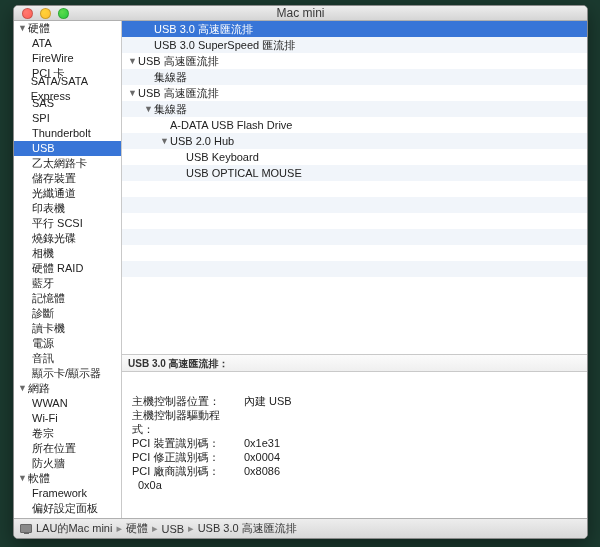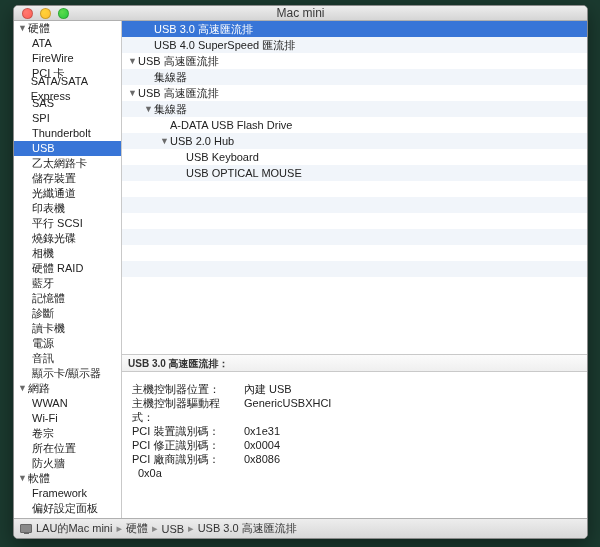--- a/index.html
+++ b/index.html
@@ -22,21 +22,21 @@
 .row:nth-child(odd){background:#fff}
 .row.sel{background:#3875d7;color:#fff}
 .row.sel .tri{color:#fff}
 .tri{display:inline-block;width:9px;text-align:center;color:#6a6a6a;font-size:9px;margin-right:1px}
 .sb-row{height:15px;line-height:15px;padding-left:4px;display:flex;align-items:center;cursor:default;color:#222}
 .sb-row.sel{background:#3875d7;color:#fff}
 .sb-row.cat{font-weight:normal}
 .sb-pad{display:inline-block}
 .detail{height:164px;border-top:1px solid #c9c9c9;background:#fff;display:flex;flex-direction:column;flex-shrink:0}
 .detail-hdr{height:17px;background:linear-gradient(#fbfbfb,#efefef);border-bottom:1px solid #c9c9c9;font-weight:bold;font-size:10px;color:#333;padding-left:6px;line-height:17px}
-.detail-body{flex:1;padding:8px 10px;overflow:auto}
+.detail-body{flex:1;padding:20px 10px;overflow:auto}
 .kv{display:flex;line-height:14px}
 .kv .k{width:106px;text-align:left;color:#222}
 .kv .v{color:#222;padding-left:6px}
 .statusbar{height:20px;background:linear-gradient(#ededed,#d8d8d8);border-top:1px solid #b0b0b0;display:flex;align-items:center;padding:8px 6px;font-size:10px;color:#333;flex-shrink:0}
 .statusbar .sep{margin:0 4px;color:#888}
 .mini-icon{width:12px;height:9px;border:1px solid #666;border-radius:1px;margin-right:4px;position:relative;background:#888}
 .mini-icon::after{content:"";position:absolute;bottom:-2px;left:3px;width:5px;height:1px;background:#666}
 </style>
 </head>
 <body>
@@ -187,21 +187,21 @@
     <div class="content">
       <div class="tree" id="tree">
           <div class="row sel">
             <span style="width:22px;display:inline-block"></span>
             <span class="tri"></span>
             <span>USB 3.0 高速匯流排</span>
           </div>
           <div class="row">
             <span style="width:22px;display:inline-block"></span>
             <span class="tri"></span>
-            <span>USB 4.0 SuperSpeed 匯流排</span>
+            <span>USB 3.0 SuperSpeed 匯流排</span>
           </div>
           <div class="row">
             <span style="width:6px;display:inline-block"></span>
             <span class="tri">▼</span>
             <span>USB 高速匯流排</span>
           </div>
           <div class="row">
             <span style="width:22px;display:inline-block"></span>
             <span class="tri"></span>
             <span>集線器</span>
@@ -275,21 +275,20 @@
       <div class="detail">
         <div class="detail-hdr">USB 3.0 高速匯流排：</div>
         <div class="detail-body" id="detail">
             <div style="height: 2px;"></div>
             <div class="kv">
               <div class="k">主機控制器位置：</div>
               <div class="v">內建 USB</div>
             </div>
             <div class="kv">
               <div class="k">主機控制器驅動程式：</div>
-              <div class="v">GenericUSBXHCI</div>
             </div>
             <div class="kv">
               <div class="k">PCI 裝置識別碼：</div>
               <div class="v">0x1e31</div>
             </div>
             <div class="kv">
               <div class="k">PCI 修正識別碼：</div>
               <div class="v">0x0004</div>
             </div>
             <div class="kv">

